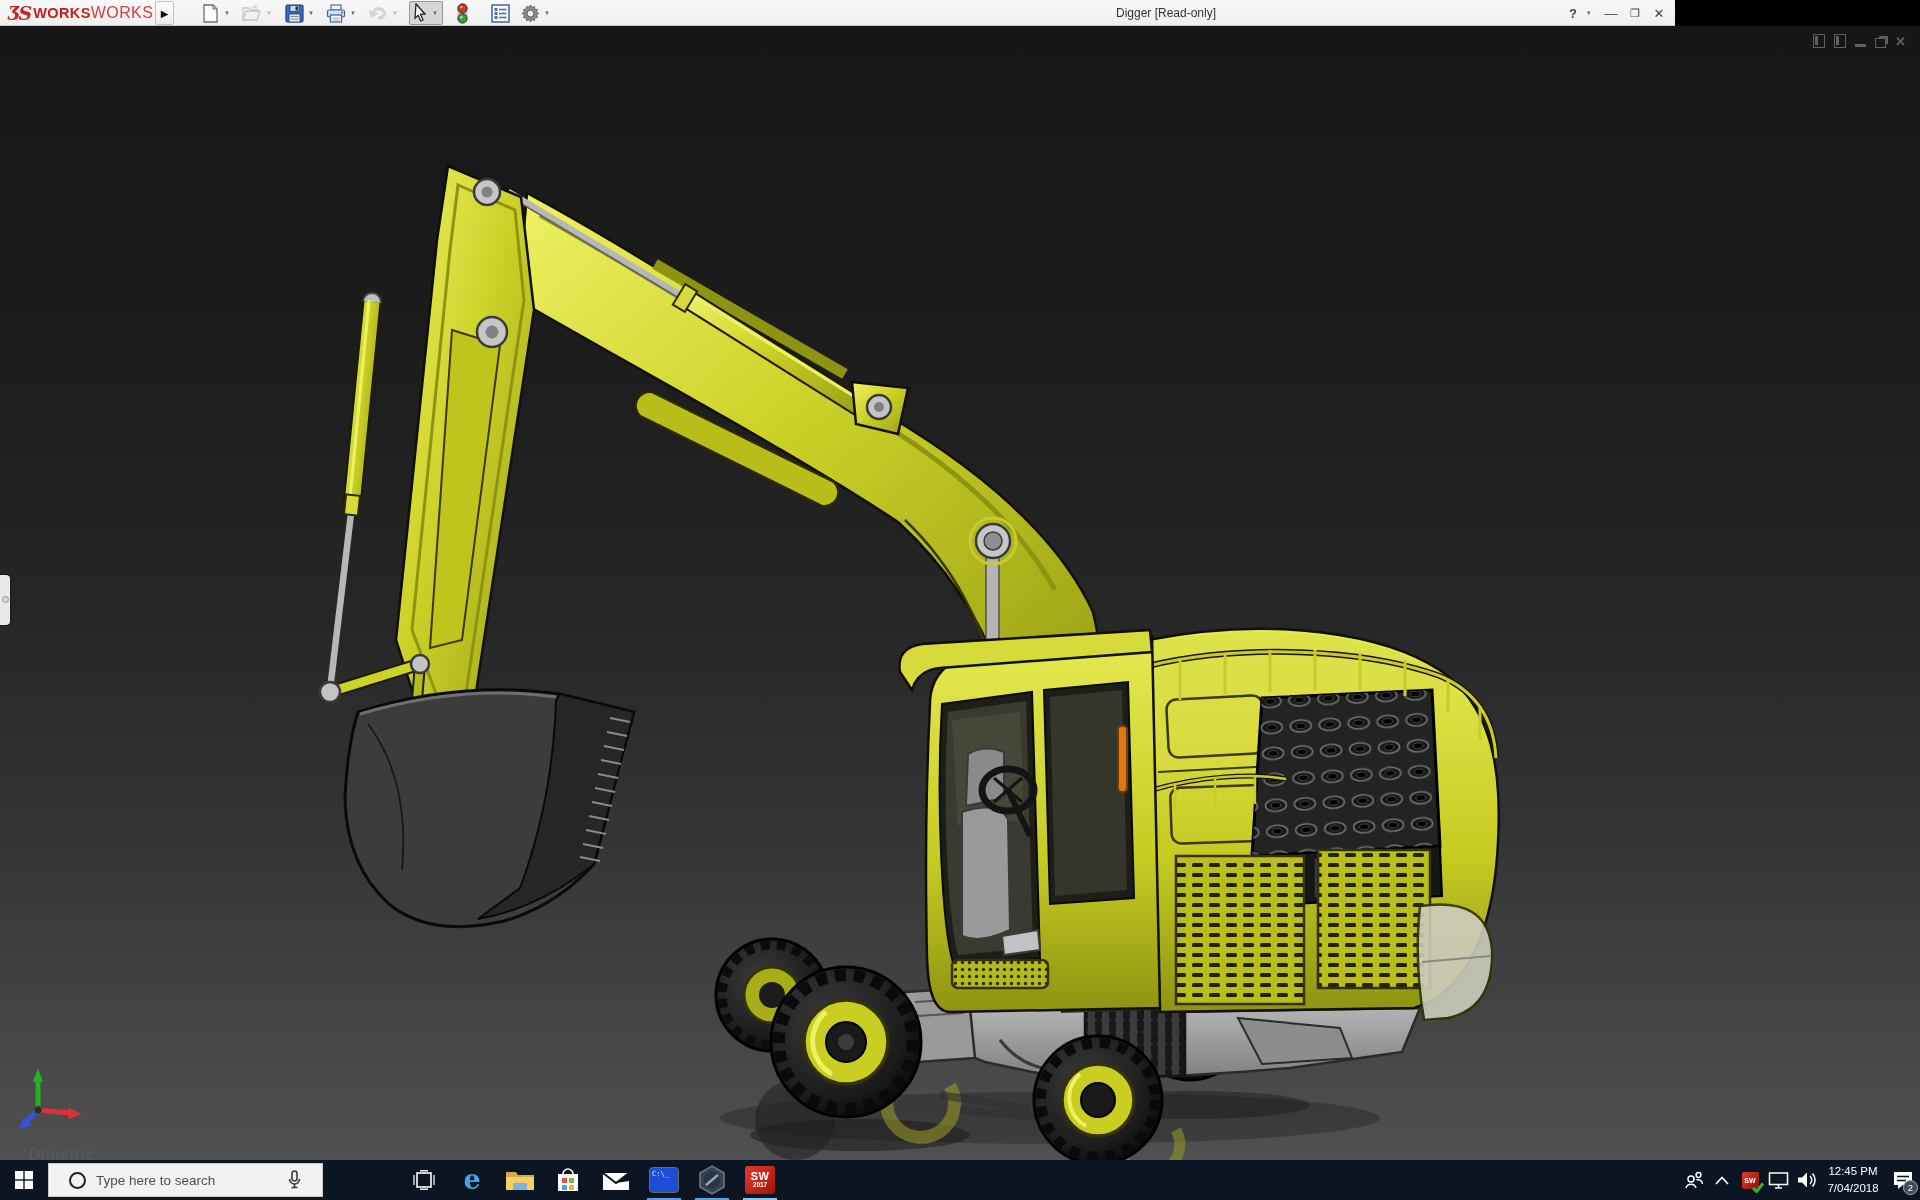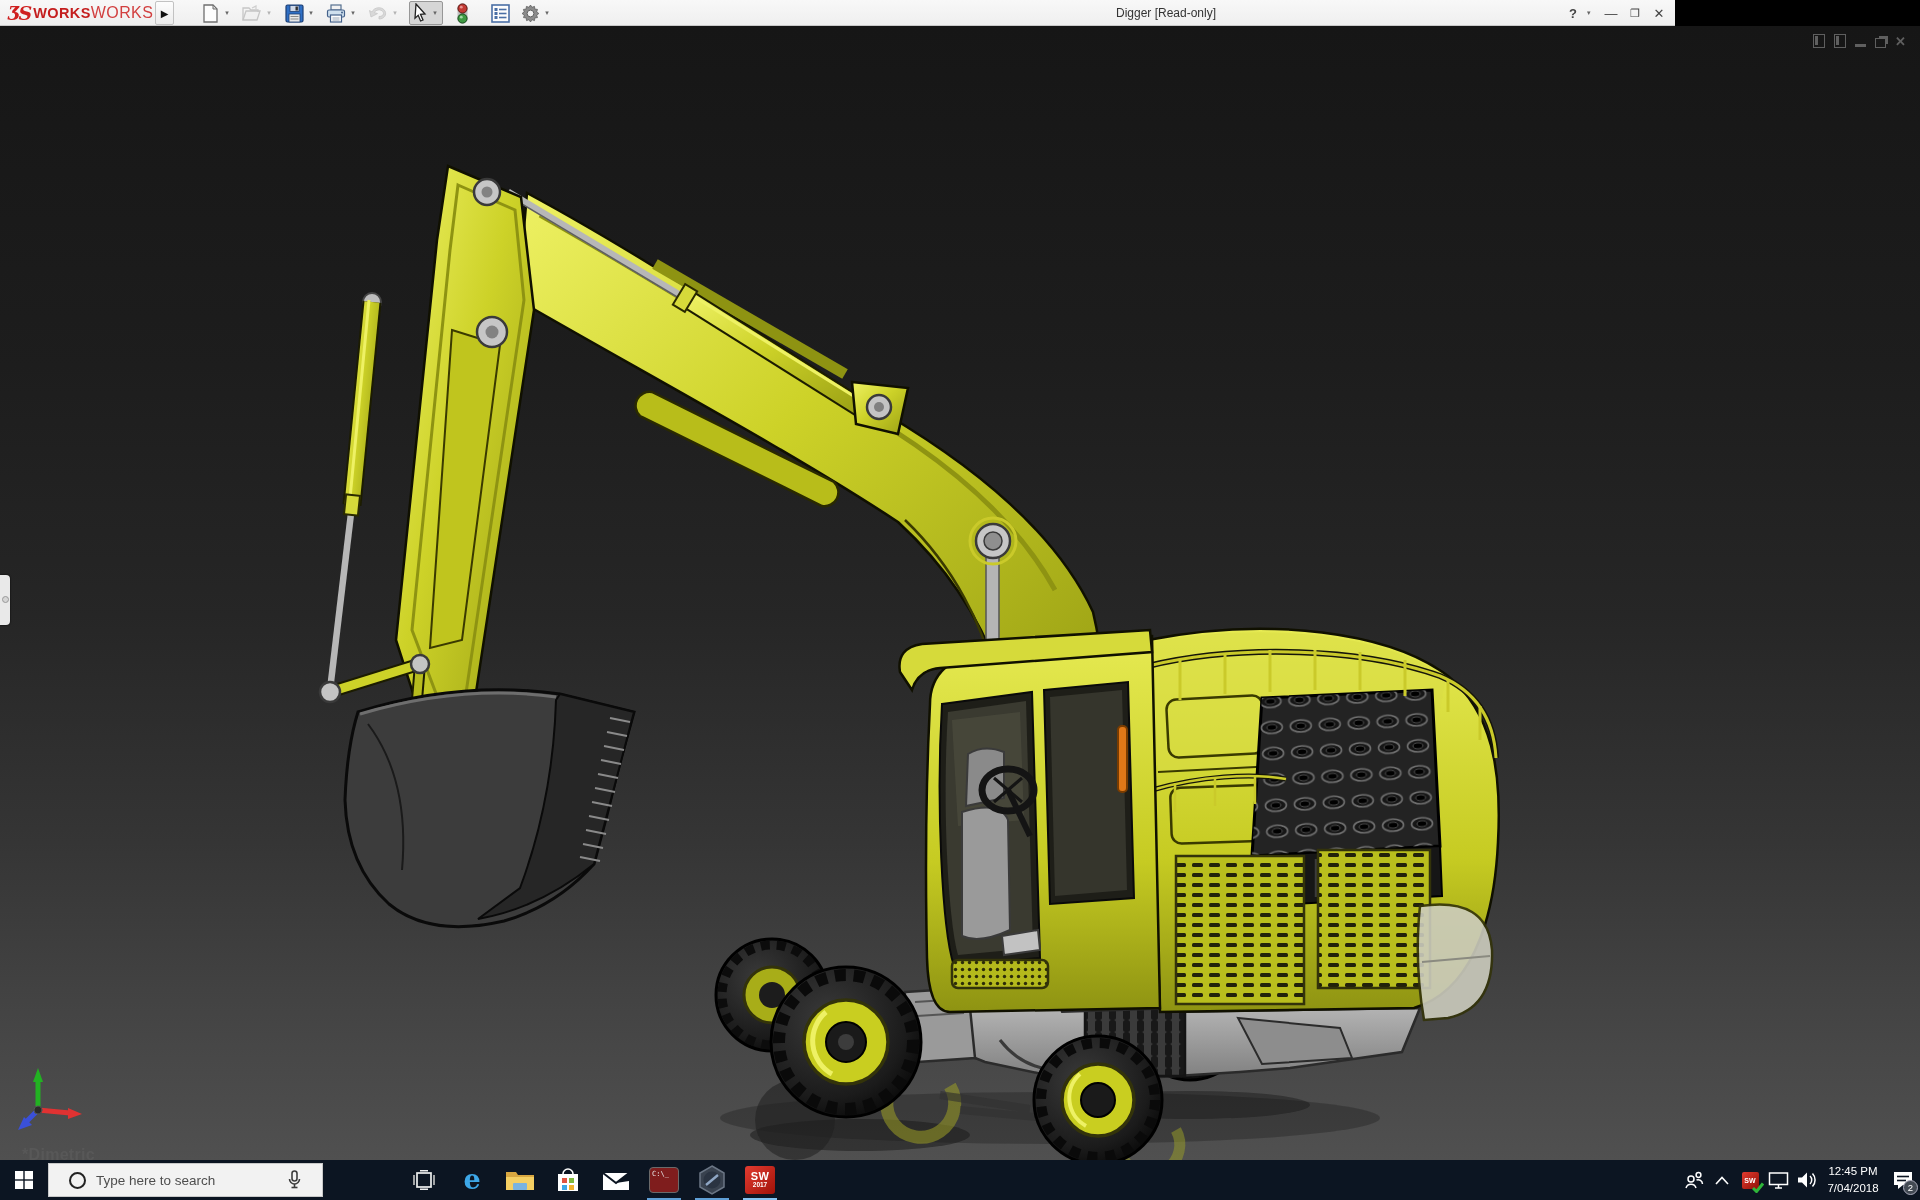--- a/index.html
+++ b/index.html
@@ -59,21 +59,21 @@
   .cortana-ring { width:17px; height:17px; border:2.2px solid #222; border-radius:50%; flex:0 0 auto; }
   .search-input { flex:1; border:none; outline:none; background:transparent; font-size:13.5px;
     color:#333; font-family:"Liberation Sans",sans-serif; }
   .search-input::placeholder { color:#4e4e4e; opacity:1; }
   .apps { position:absolute; left:400px; top:0; height:40px; display:flex; align-items:center; }
   .app { width:48px; height:40px; display:flex; align-items:center; justify-content:center; position:relative; }
   .app .under { position:absolute; left:7px; bottom:0; width:34px; height:2.5px; background:#5f9fd6; }
   .app .under.hot { background:#85c4f2; }
   .edge-e { font-size:27px; font-weight:700; color:#3da7e8; font-family:"DejaVu Serif",serif;
     line-height:1; transform:translateY(-1px); }
-  .cmd-box { width:30px; height:26px; background:#7f1d1d; border:1px solid #6a6a6a; border-radius:4px;
+  .cmd-box { width:30px; height:26px; background:#1d4ed8; border:1px solid #6a6a6a; border-radius:4px;
     color:#e8e8e8; font-family:"DejaVu Sans Mono",monospace; font-size:7px; padding:2px 2px; text-align:left; }
   .sw-box { width:30px; height:28px; background:linear-gradient(135deg,#e33b30,#a01208); border-radius:3px;
     color:#fff; display:flex; flex-direction:column; align-items:center; justify-content:center; line-height:1; }
   .sw-box .l1 { font-size:11px; font-weight:700; letter-spacing:.5px; }
   .sw-box .l2 { font-size:6.5px; font-weight:700; }
   .tray { position:absolute; right:0; top:0; height:40px; display:flex; align-items:center; }
   .tray-ic { width:28px; height:40px; display:flex; align-items:center; justify-content:center; }
   .clock { width:66px; text-align:center; color:#fff; font-size:11.5px; line-height:1.45; }
   .sw-tray { width:17px; height:17px; background:linear-gradient(135deg,#e33b30,#8f0f06); border-radius:2px;
     color:#fff; font-size:7px; font-weight:700; display:flex; align-items:center; justify-content:center; position:relative; }

